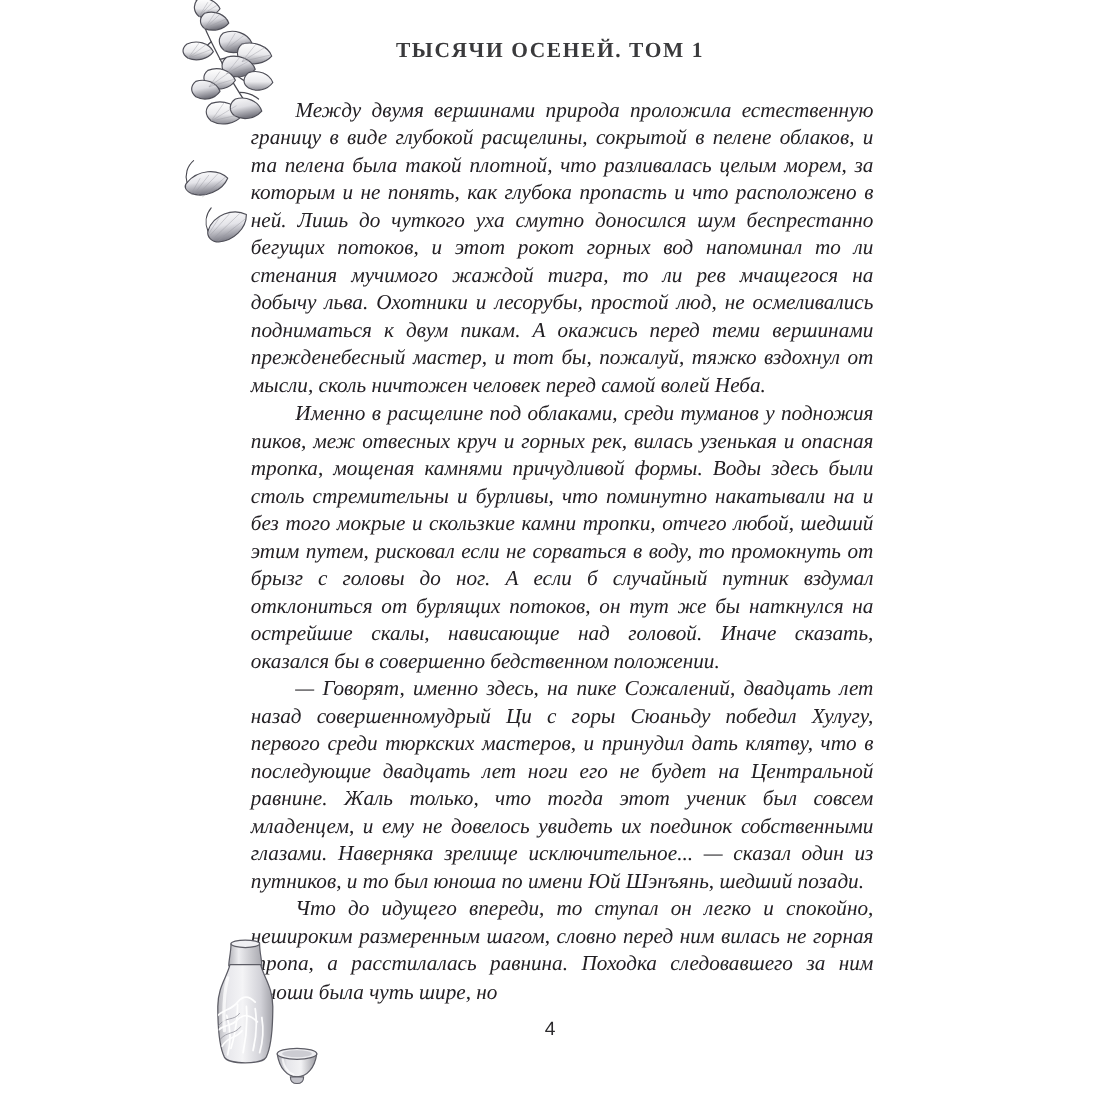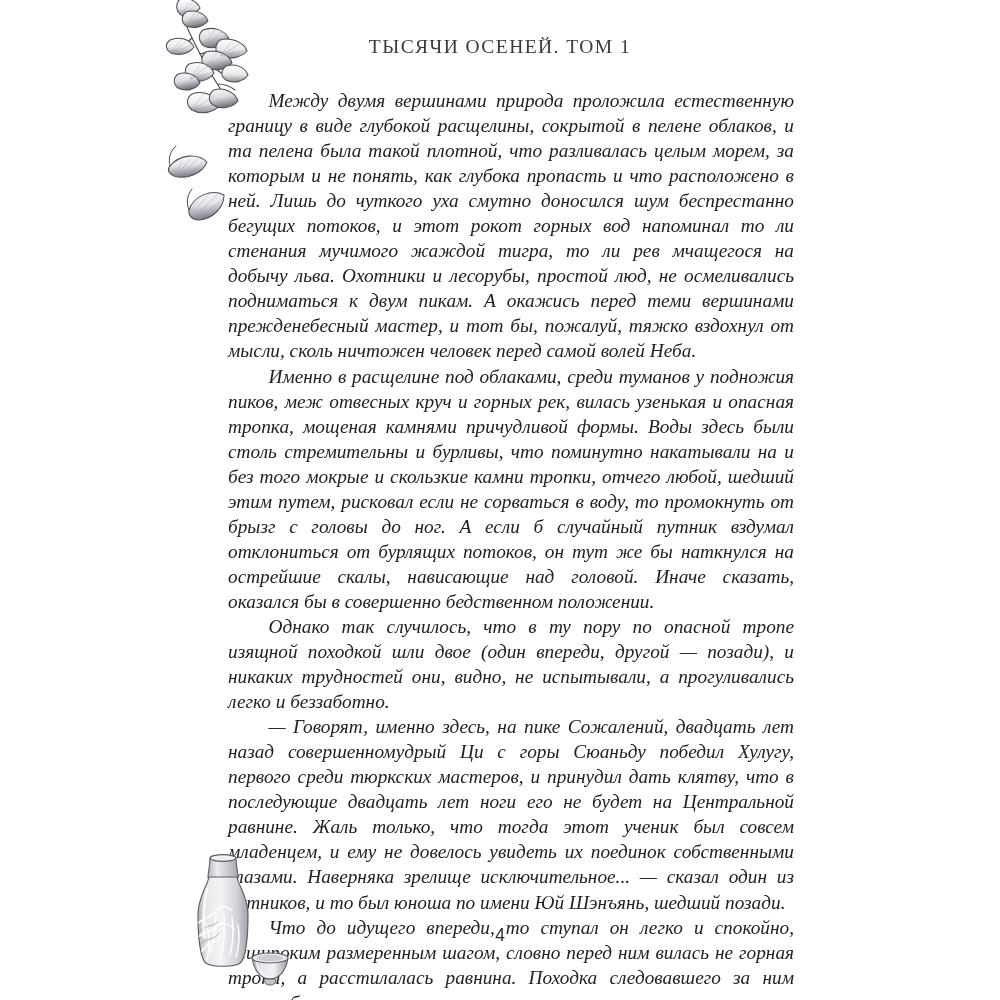--- a/index.html
+++ b/index.html
@@ -25,21 +25,21 @@
   
   .running-head {
     position: absolute;
     left: 0;
     right: 0;
     top: 36px;
     text-align: center;
     font-size: 19.5px;
     letter-spacing: 1.45px;
     color: #3a3a3c;
-    font-weight: 400;
+    font-weight: 700;
     white-space: nowrap;
   }
 
   
   .text-column {
     position: absolute;
     left: 228px;
     top: 88px;
     width: 566px;
     font-size: 19.3px;
@@ -172,21 +172,20 @@
       <g stroke="#9a9aa2" stroke-width="0.45" fill="none" opacity="0.9">
         <path d="M12 44 L20 30 M14 45 L28 27 M17 46 L36 26 M22 47 L43 29"></path>
         <path d="M28 80 L38 65 M29 82 L47 62 M32 85 L56 62 M36 87 L61 67"></path>
       </g>
     </svg>
   </div>
 
   <div class="text-column">
     <p>Между двумя вершинами природа проложила естественную границу в виде глубокой расщелины, сокрытой в пелене облаков, и та пелена была такой плотной, что разливалась целым морем, за которым и не понять, как глубока пропасть и что расположено в ней. Лишь до чуткого уха смутно доносился шум беспрестанно бегущих потоков, и этот рокот горных вод напоминал то ли стенания мучимого жаждой тигра, то ли рев мчащегося на добычу льва. Охотники и лесорубы, простой люд, не осмеливались под­ниматься к двум пикам. А окажись перед теми вершинами прежденебес­ный мастер, и тот бы, пожалуй, тяжко вздохнул от мысли, сколь ничтожен человек перед самой волей Неба.</p>
     <p>Именно в расщелине под облаками, среди туманов у подножия пиков, меж отвесных круч и горных рек, вилась узенькая и опасная тропка, моще­ная камнями причудливой формы. Воды здесь были столь стремительны и бурливы, что поминутно накатывали на и без того мокрые и скользкие камни тропки, отчего любой, шедший этим путем, рисковал если не со­рваться в воду, то промокнуть от брызг с головы до ног. А если б слу­чайный путник вздумал отклониться от бурлящих потоков, он тут же бы наткнулся на острейшие скалы, нависающие над головой. Иначе сказать, оказался бы в совершенно бедственном положении.</p>
-    <p>Однако так случилось, что в ту пору по опасной тропе изящной по­ходкой шли двое (один впереди, другой — позади), и никаких трудностей они, видно, не испытывали, а прогуливались легко и беззаботно.</p>
     <p>— Говорят, именно здесь, на пике Сожалений, двадцать лет назад совершенномудрый Ци с горы Сюаньду победил Хулугу, первого среди тюркских мастеров, и принудил дать клятву, что в последующие двадцать лет ноги его не будет на Центральной равнине. Жаль только, что тогда этот ученик был совсем младенцем, и ему не довелось увидеть их поеди­нок собственными глазами. Наверняка зрелище исключительное...  — сказал один из путников, и то был юноша по имени Юй Шэнъянь, шед­ший позади.</p>
     <p class="last-line-left">Что до идущего впереди, то ступал он легко и спокойно, нешироким размеренным шагом, словно перед ним вилась не горная тропа, а расcти­лалась равнина. Походка следовавшего за ним юноши была чуть шире, но</p>
   </div>
 
   <div class="deco" id="deco-sake">
     <svg viewBox="0 0 116 145" xmlns="http://www.w3.org/2000/svg">
       <defs>
         <linearGradient id="bot" x1="0" y1="0" x2="1" y2="0">
           <stop offset="0" stop-color="#b9b9be"></stop>
           <stop offset="0.18" stop-color="#e8e8ec"></stop>

